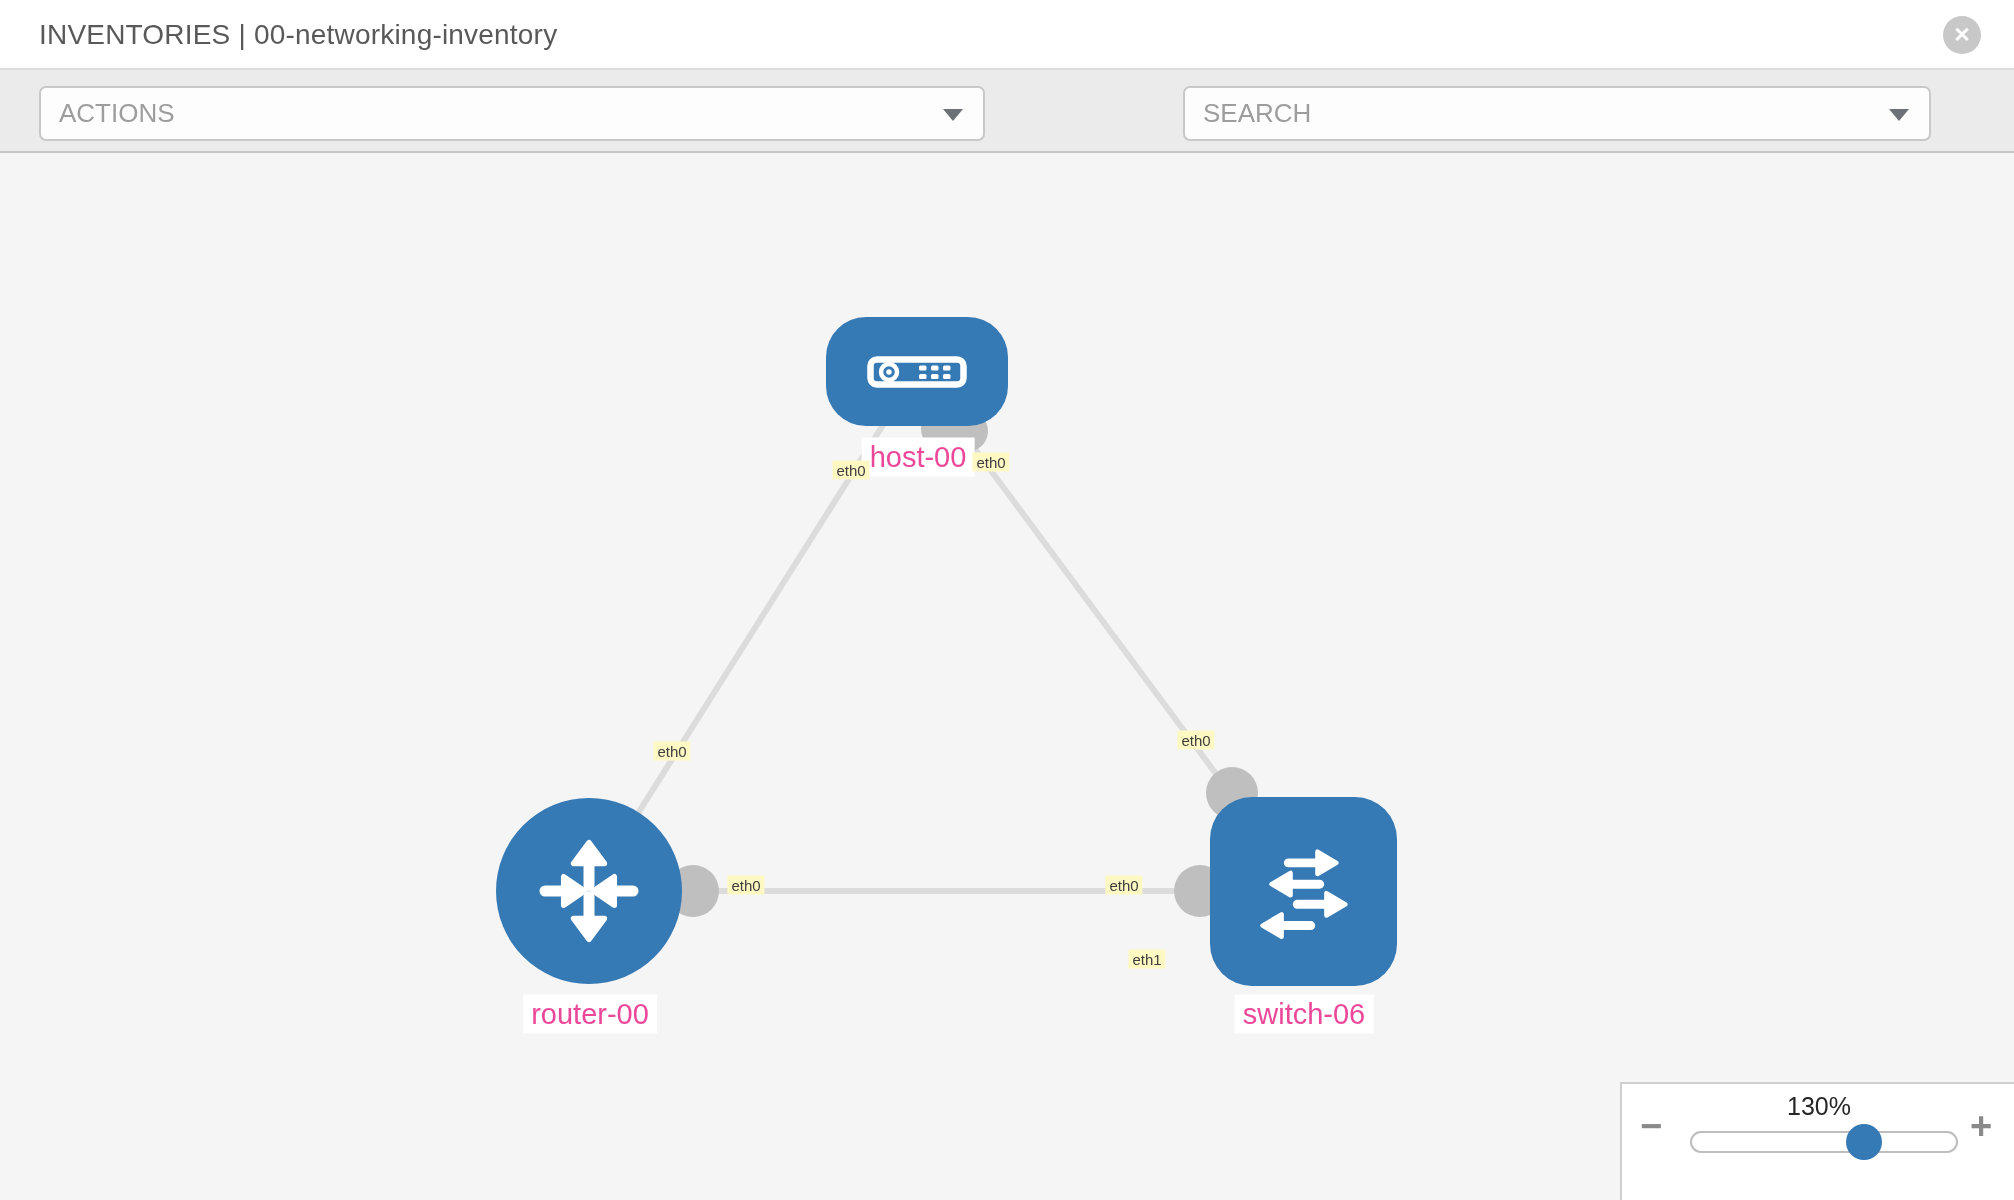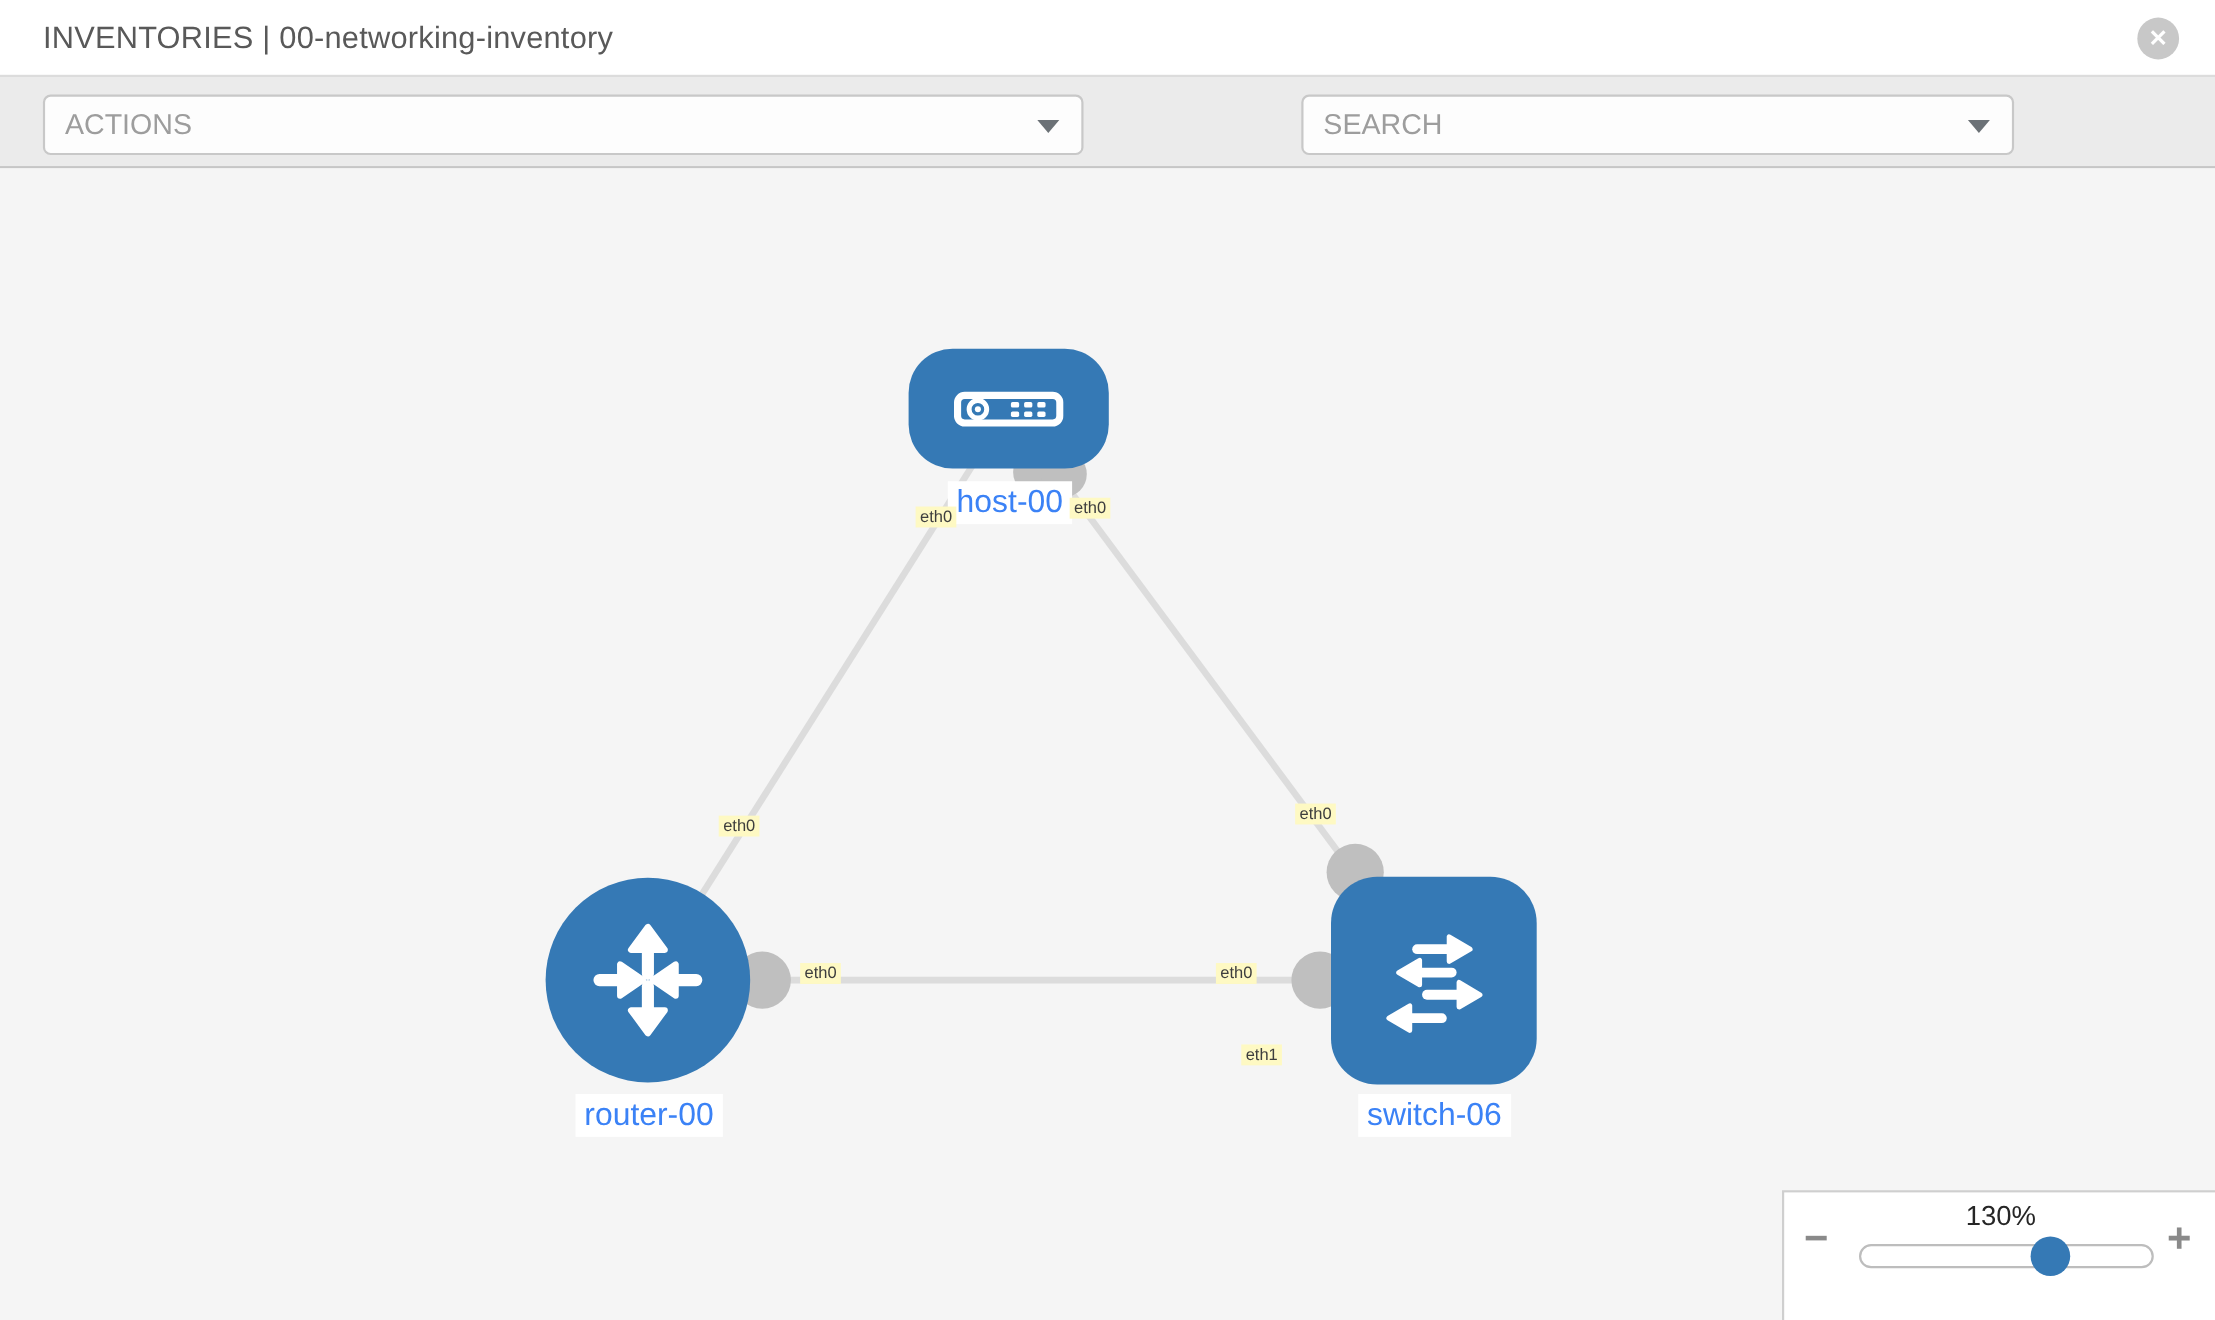--- a/index.html
+++ b/index.html
@@ -35,40 +35,40 @@
   .dd-box .dd-text{
     position:absolute;left:18px;top:0;height:51px;line-height:51px;
     font-size:26px;color:#9d9d9d;
   }
   .dd-caret{
     position:absolute;right:20px;top:21px;width:0;height:0;
     border-left:10px solid transparent;border-right:10px solid transparent;
     border-top:12px solid #6b7176;
   }
   #actions-box{left:39px;width:946px;}
-  #search-box{left:1183px;width:648px;}
+  #search-box{left:1183px;width:748px;}
   .tool-icon-btn{
     position:absolute;top:96px;width:42px;height:42px;display:flex;
     align-items:center;justify-content:center;cursor:pointer;
   }
   #wrench-btn{left:1046px;}
   #key-btn{left:1114px;}
   .tool-icon-btn svg{width:36px;height:36px;fill:#6f777d;}
   
   .canvas{position:absolute;left:0;top:153px;width:2014px;height:1047px;background:#f5f5f5;}
   #net-svg{position:absolute;left:0;top:0;}
   .link-line{stroke:#dcdcdc;stroke-width:6;}
   .connector{fill:#bfbfbf;}
   .node{position:absolute;background:#3579b5;display:flex;align-items:center;justify-content:center;cursor:pointer;}
   #node-host{left:826px;top:164px;width:182px;height:109px;border-radius:40px;}
   #node-router{left:496px;top:645px;width:186px;height:186px;border-radius:50%;}
   #node-switch{left:1210px;top:644px;width:187px;height:189px;border-radius:42px;}
   .node-label{
     position:absolute;transform:translate(-50%,-50%);
-    background:#ffffff;color:#3b82f6;font-size:29px;padding:3px 8px;white-space:nowrap;
+    background:#ffffff;color:#ec4899;font-size:29px;padding:3px 8px;white-space:nowrap;
   }
   #label-host{left:918px;top:304px;}
   #label-router{left:590px;top:861px;}
   #label-switch{left:1304px;top:861px;}
   .iface-label{
     position:absolute;transform:translate(-50%,-50%);
     background:#fef9c3;color:#3e3e3e;font-size:15px;padding:1px 4px;white-space:nowrap;
   }
   #if-hr-host{left:851px;top:317px;}
   #if-hr-router{left:672px;top:598px;}

